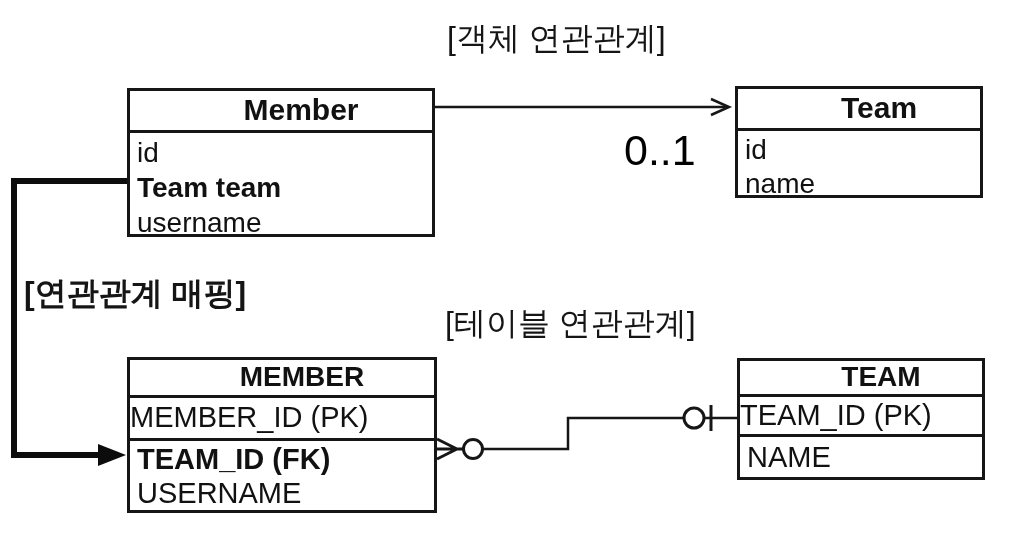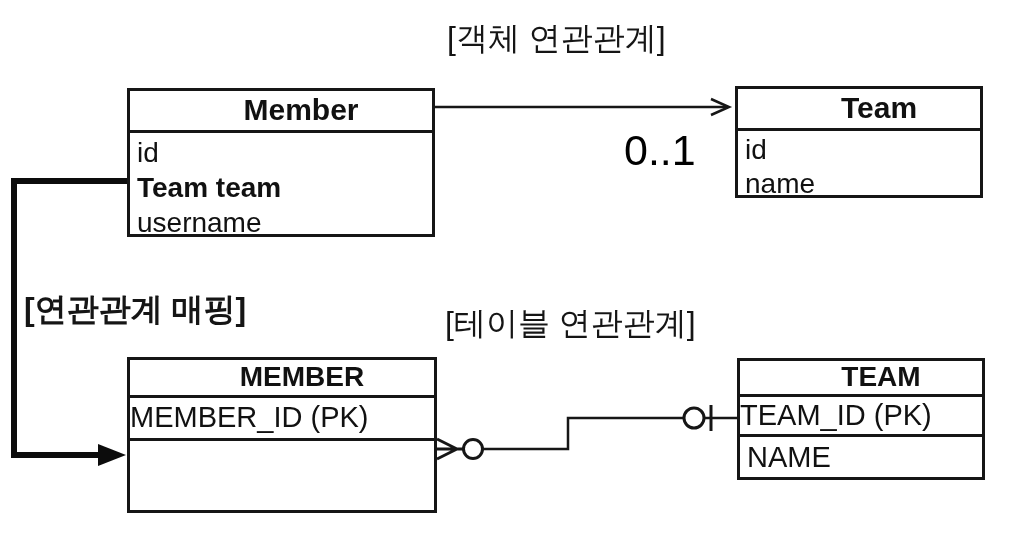--- a/index.html
+++ b/index.html
@@ -110,21 +110,21 @@
       <circle class="dot" cx="473" cy="449" r="9.5"></circle>
       <path class="thin" d="M483,449 L568,449 L568,418 L684,418"></path>
       <circle class="dot" cx="694" cy="418" r="10"></circle>
       <line class="thin" x1="704" y1="418" x2="737" y2="418"></line>
       <line class="mid" x1="711" y1="405" x2="711" y2="431"></line>
     </g>
   </svg>
 
   <div class="title" style="left:447px; top:17px;">[객체 연관관계]</div>
 
-  <div class="title bold" style="left:24px; top:288px;">[연관관계 매핑]</div>
+  <div class="title bold" style="left:24px; top:272px;">[연관관계 매핑]</div>
 
   <div class="title" style="left:445px; top:302px;">[테이블 연관관계]</div>
 
   <div class="multiplicity">0..1</div>
 
   <div class="box" id="member-class">
     <div class="box-header">Member</div>
     <div class="box-body">
       <div>id</div>
       <div class="bold">Team team</div>
@@ -136,20 +136,24 @@
     <div class="box-header">Team</div>
     <div class="box-body">
       <div>id</div>
       <div>name</div>
     </div>
   </div>
 
   <div class="box" id="member-table">
     <div class="box-header">MEMBER</div>
     <div class="box-row">MEMBER_ID (PK)</div>
+    <div class="box-body">
+      <div class="bold">TEAM_ID (FK)</div>
+      <div>USERNAME</div>
+    </div>
   </div>
 
   <div class="box" id="team-table">
     <div class="box-header">TEAM</div>
     <div class="box-row">TEAM_ID (PK)</div>
     <div class="box-body">
       <div>NAME</div>
     </div>
   </div>
 

